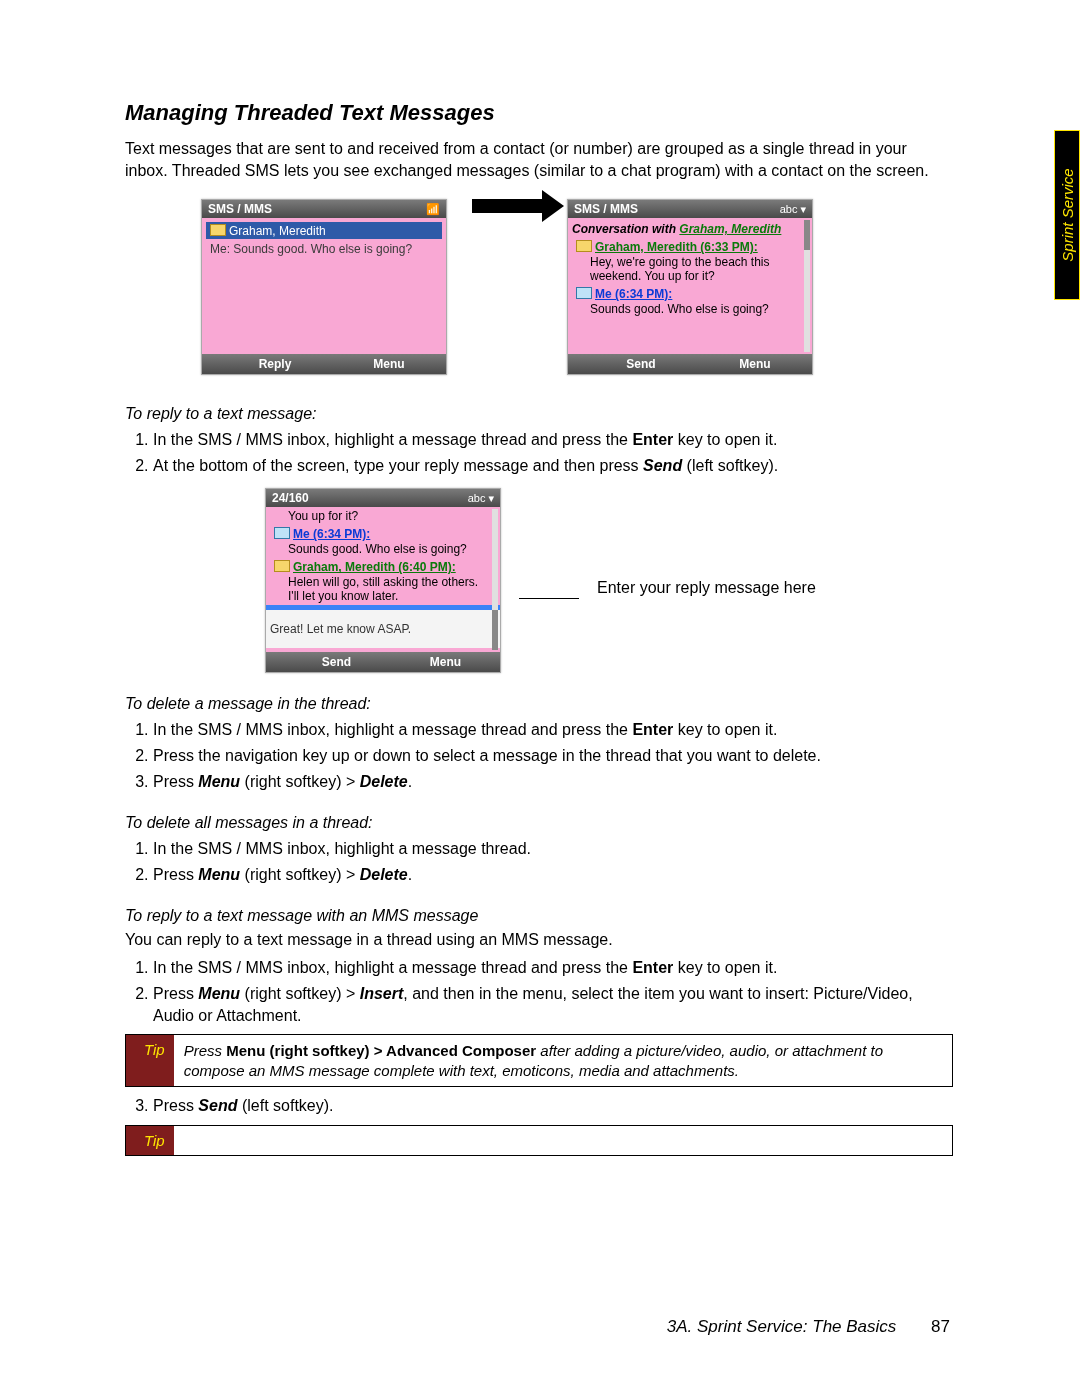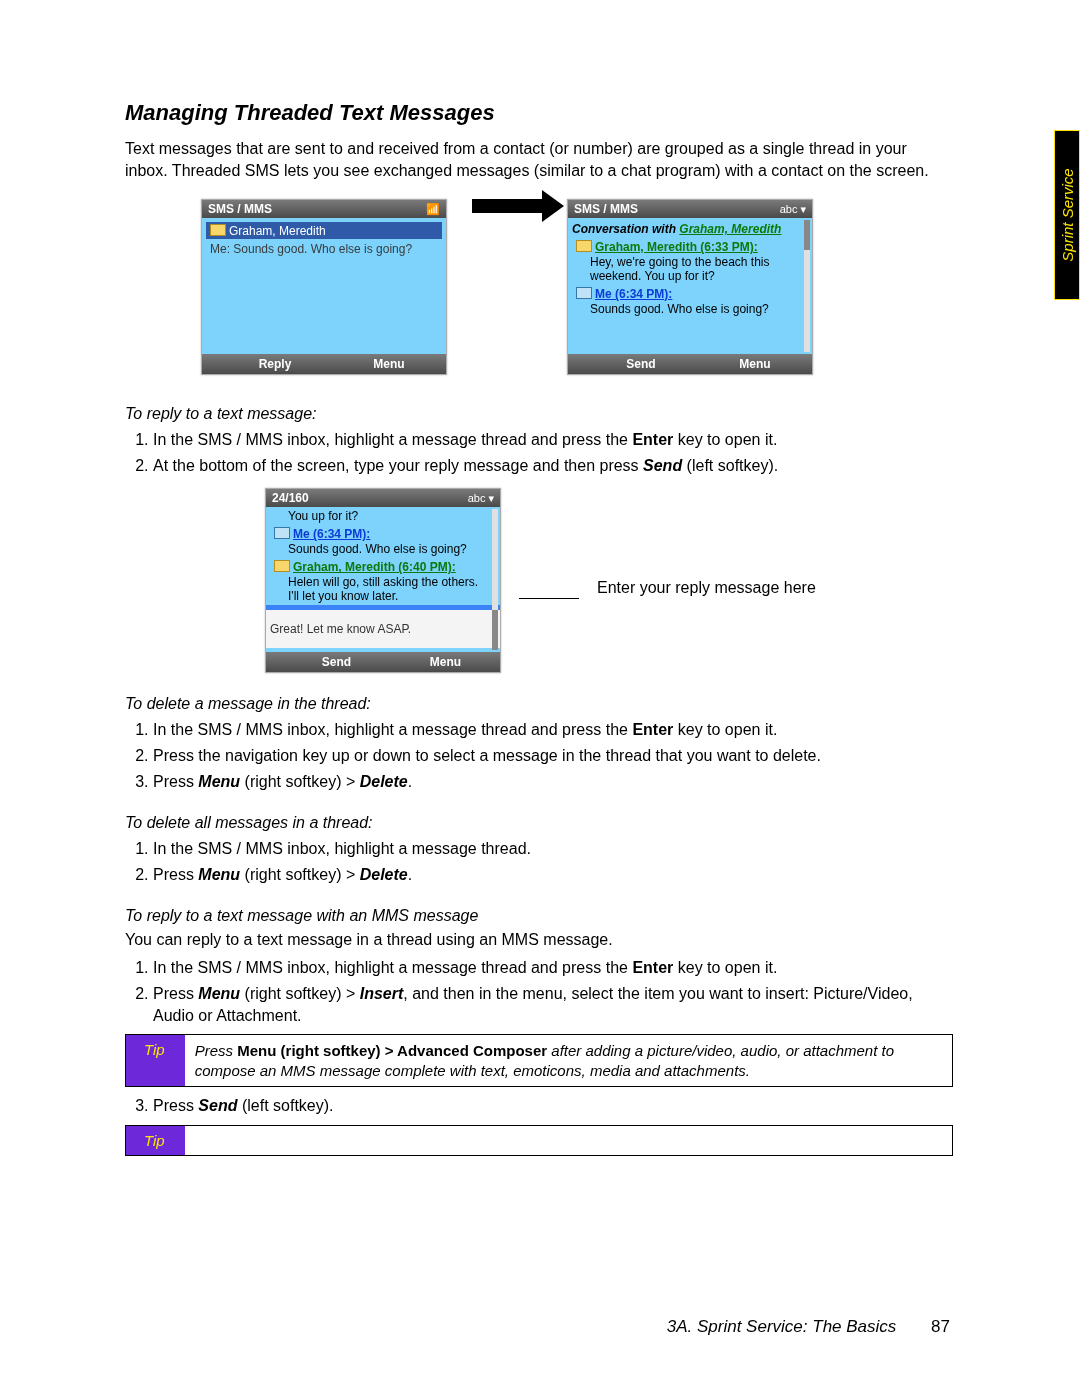--- a/index.html
+++ b/index.html
@@ -54,21 +54,21 @@
     color: #fff;
     font-weight: bold;
     padding: 2px 6px;
     font-size: 12px;
   }
   .phone .titlebar .ind {
     font-size: 11px;
     font-weight: normal;
   }
   .phone .body {
-    background: #7dd3fc;
+    background: #f9a8d4;
     min-height: 120px;
     padding: 2px 4px 4px 4px;
     position: relative;
   }
   .phone .conv-title {
     font-weight: bold;
     font-style: italic;
     color: #000;
     padding: 2px 0;
   }
@@ -192,25 +192,25 @@
     padding: 12px 4px;
     margin: 0 -4px;
   }
   .tip-box {
     border: 1px solid #000;
     display: flex;
     margin: 8px 0;
     font-size: 15px;
   }
   .tip-box .tip-label {
-    background: #6d28d9;
+    background: #7f1d1d;
     color: #ffe600;
     font-style: italic;
     font-weight: normal;
-    padding: 6px 20px 6px 18px;
+    padding: 6px 9px 6px 18px;
     display: flex;
     align-items: flex-start;
   }
   .tip-box .tip-body {
     padding: 6px 10px;
     font-style: italic;
     line-height: 1.3;
     flex: 1;
   }
   .side-tab {

